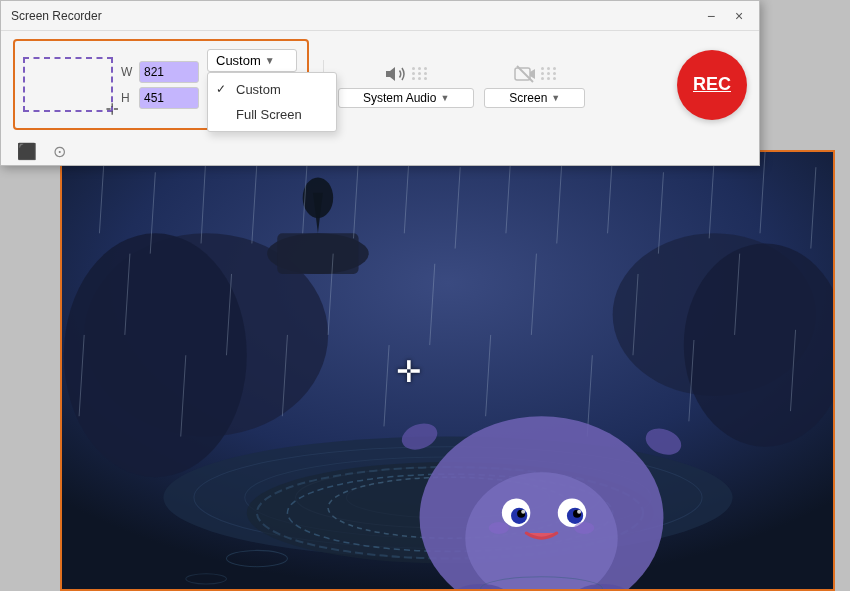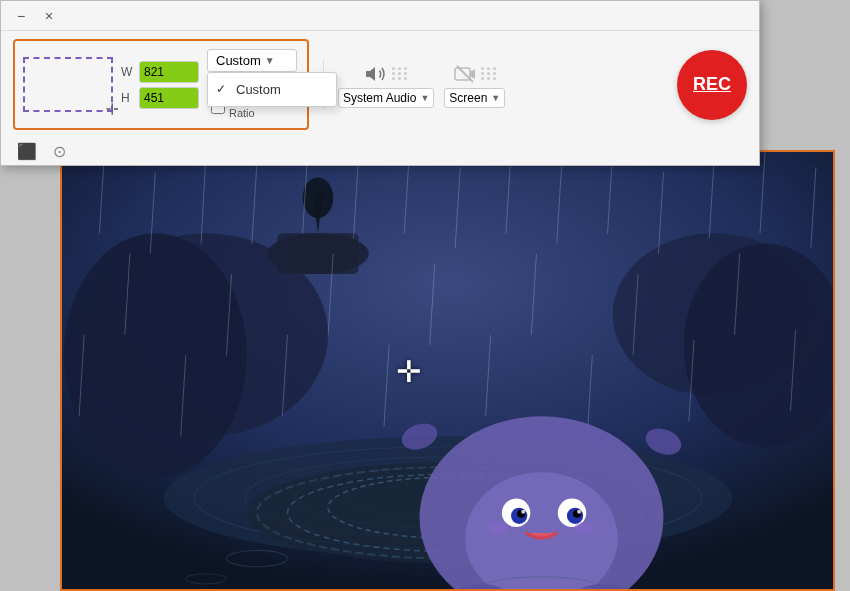--- a/index.html
+++ b/index.html
@@ -108,21 +108,21 @@
       color: #555;
       width: 14px;
     }
     .wh-input {
       width: 60px;
       height: 22px;
       border: 1px solid #ccc;
       border-radius: 3px;
       padding: 0 4px;
       font-size: 12px;
-      background: #84cc16;
+      background: #c4b5fd;
     }
 
     
     .custom-dropdown-wrapper {
       position: relative;
       display: flex;
       flex-direction: column;
     }
     .custom-dropdown {
       display: flex;
@@ -202,21 +202,21 @@
       gap: 2px;
     }
 
     
     .audio-dropdown {
       display: flex;
       align-items: center;
       border: 1px solid #ccc;
       border-radius: 3px;
       background: white;
-      padding: 2px 4px;
+      padding: 2px 24px;
       font-size: 12px;
       cursor: pointer;
       gap: 4px;
     }
     .audio-dropdown .dropdown-arrow {
       font-size: 9px;
     }
 
     
     .rec-btn {
@@ -311,20 +311,21 @@
       background: #ccc;
       border-radius: 50%;
     }
   </style>
 </head>
 <body>
 
 <div class="window">
 
   <div class="titlebar">
+    <span class="titlebar-title">Screen Recorder</span>
     <div class="titlebar-controls">
       <div class="titlebar-btn">−</div>
       <div class="titlebar-btn close">×</div>
     </div>
   </div>
 
   <div class="toolbar">
 
     <div class="region-selector">
 
@@ -345,20 +346,21 @@
 
       <div style="display:flex; flex-direction:column; gap:22px; align-items:flex-start;">
         <div class="custom-dropdown-wrapper">
           <div class="custom-dropdown">
             <span>Custom</span>
             <span class="dropdown-arrow">▼</span>
           </div>
 
           <div class="dropdown-menu">
             <div class="dropdown-item checked">Custom</div>
+            <div class="dropdown-item">Full Screen</div>
           </div>
         </div>
 
         <div class="lock-aspect">
           <div style="display:flex; align-items:center; gap:4px;">
             <input type="checkbox" class="lock-checkbox" style="">
             <span style="font-size:11px; color:#555; line-height:1.2; max-width:70px;">Lock Aspect Ratio</span>
           </div>
         </div>
       </div>

